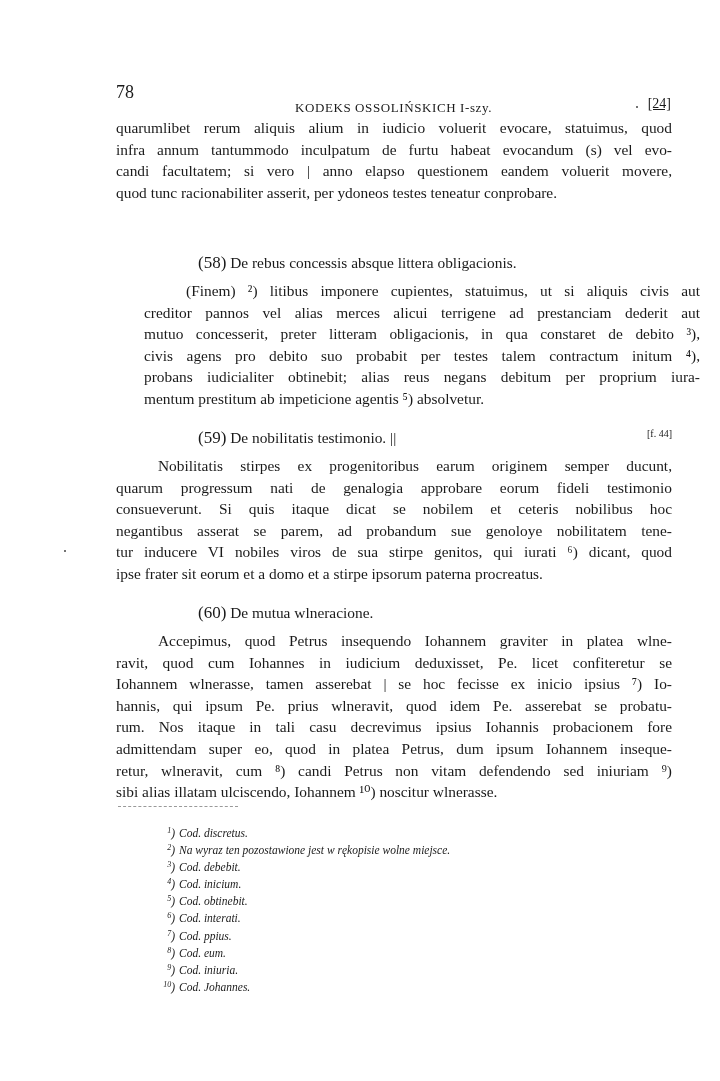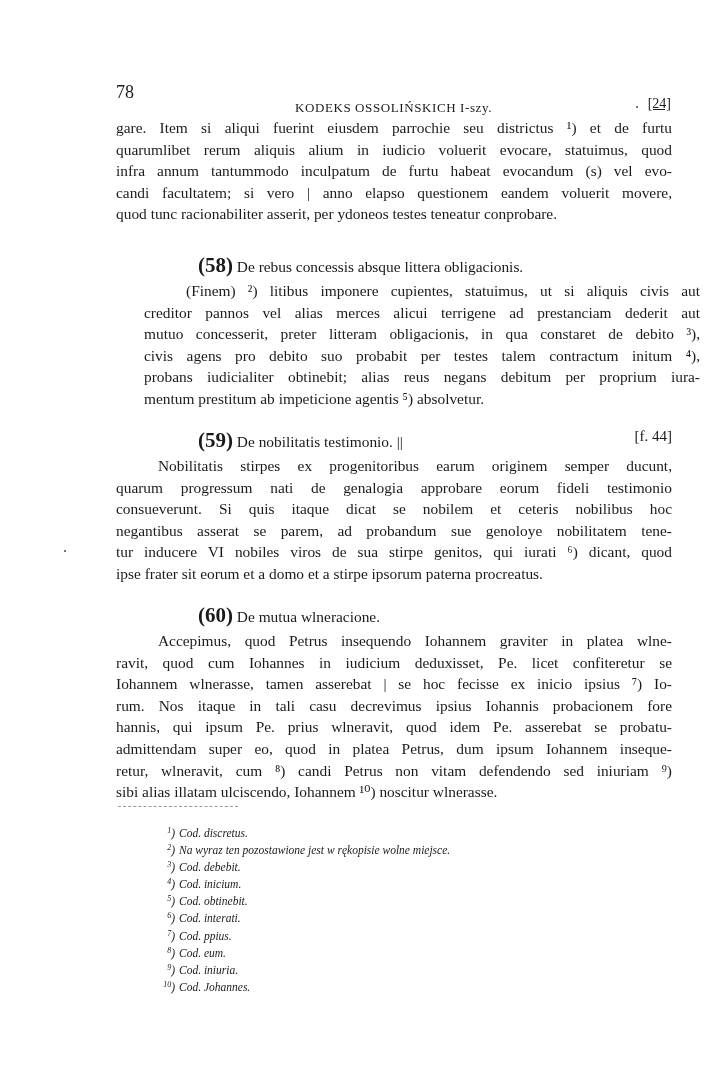--- a/index.html
+++ b/index.html
@@ -9,22 +9,22 @@
   .header { position: absolute; top: 80px; left: 116px; width: 555px; height: 24px; font-size: 15px; }
   .header .pnum { position: absolute; left: 0; top: 2px; font-size: 18px; }
   .header .title { position: absolute; left: 0; right: 0; text-align: center; top: 20px; font-size: 13px; letter-spacing: 0.6px; }
   .header .sig { position: absolute; right: 0; top: 16px; font-size: 14px; text-decoration: underline; }
   .dot { position: absolute; width: 2px; height: 2px; background: #444; border-radius: 1px; }
   .body { position: absolute; left: 116px; width: 556px; font-size: 15.4px; line-height: 21.6px; text-align: justify; }
   .line { display: block; text-align: justify; text-align-last: justify; white-space: nowrap; height: 21.6px; }
   .line.last { text-align-last: left; }
   .line.indent { padding-left: 42px; }
   .heading { position: absolute; font-size: 15.4px; }
-  .heading .num { font-weight: bold; font-size: 21px; }
-  .folio { position: absolute; right: 48px; font-size: 15px; }
+  .heading .num { font-weight: normal; font-size: 17px; }
+  .folio { position: absolute; right: 48px; font-size: 10px; }
   sup { font-size: 9px; vertical-align: 6px; line-height: 0; }
   .rule { position: absolute; left: 118px; top: 806px; width: 120px; height: 0; border-top: 1px dashed #999; }
   .notes { position: absolute; left: 159px; top: 825px; font-size: 11.5px; line-height: 17.1px; font-style: italic; }
   .note { display: block; white-space: nowrap; }
   .note .mk { display: inline-block; width: 16px; text-align: right; margin-right: 4px; }
   .note .mk sup { font-size: 8px; vertical-align: 4px; }
 </style>
 </head>
 <body>
 
@@ -32,21 +32,20 @@
 
   <div class="header">
     <span class="pnum">78</span>
     <span class="title">KODEKS OSSOLIŃSKICH I-szy.</span>
     <span class="sig">[24]</span>
   </div>
   <div class="dot" style="left:636px;top:106px;"></div>
   <div class="dot" style="left:64px;top:550px;"></div>
 
   <div class="body" style="top:117px;">
-    <span class="line">gare. Item si aliqui fuerint eiusdem parrochie seu districtus ¹) et de furtu</span>
     <span class="line">quarumlibet rerum aliquis alium in iudicio voluerit evocare, statuimus, quod</span>
     <span class="line">infra annum tantummodo inculpatum de furtu habeat evocandum (s) vel evo-</span>
     <span class="line">candi facultatem; si vero | anno elapso questionem eandem voluerit movere,</span>
     <span class="line last">quod tunc racionabiliter asserit, per ydoneos testes teneatur conprobare.</span>
   </div>
 
   <div class="heading" style="left:198px;top:253px;">
     <span class="num">(58)</span>
     <span>De rebus concessis absque littera obligacionis.</span>
   </div>
@@ -74,22 +73,22 @@
   </div>
 
   <div class="heading" style="left:198px;top:603px;">
     <span class="num">(60)</span>
     <span>De mutua wlneracione.</span>
   </div>
   <div class="body" style="top:630px;">
     <span class="line indent">Accepimus, quod Petrus insequendo Iohannem graviter in platea wlne-</span>
     <span class="line">ravit, quod cum Iohannes in iudicium deduxisset, Pe. licet confiteretur se</span>
     <span class="line">Iohannem wlnerasse, tamen asserebat | se hoc fecisse ex inicio ipsius ⁷) Io-</span>
+    <span class="line">hannis, qui ipsum Pe. prius wlneravit, quod idem Pe. asserebat se probatu-</span>
     <span class="line">rum. Nos itaque in tali casu decrevimus ipsius Iohannis probacionem fore</span>
-    <span class="line">hannis, qui ipsum Pe. prius wlneravit, quod idem Pe. asserebat se probatu-</span>
     <span class="line">admittendam super eo, quod in platea Petrus, dum ipsum Iohannem inseque-</span>
     <span class="line">retur, wlneravit, cum ⁸) candi Petrus non vitam defendendo sed iniuriam ⁹)</span>
     <span class="line last">sibi alias illatam ulciscendo, Iohannem ¹⁰) noscitur wlnerasse.</span>
   </div>
 
   <div class="rule"></div>
 
   <div class="notes">
     <span class="note"><span class="mk"><sup>1</sup>)</span><span>Cod. discretus.</span></span>
     <span class="note"><span class="mk"><sup>2</sup>)</span><span>Na wyraz ten pozostawione jest w rękopisie wolne miejsce.</span></span>

